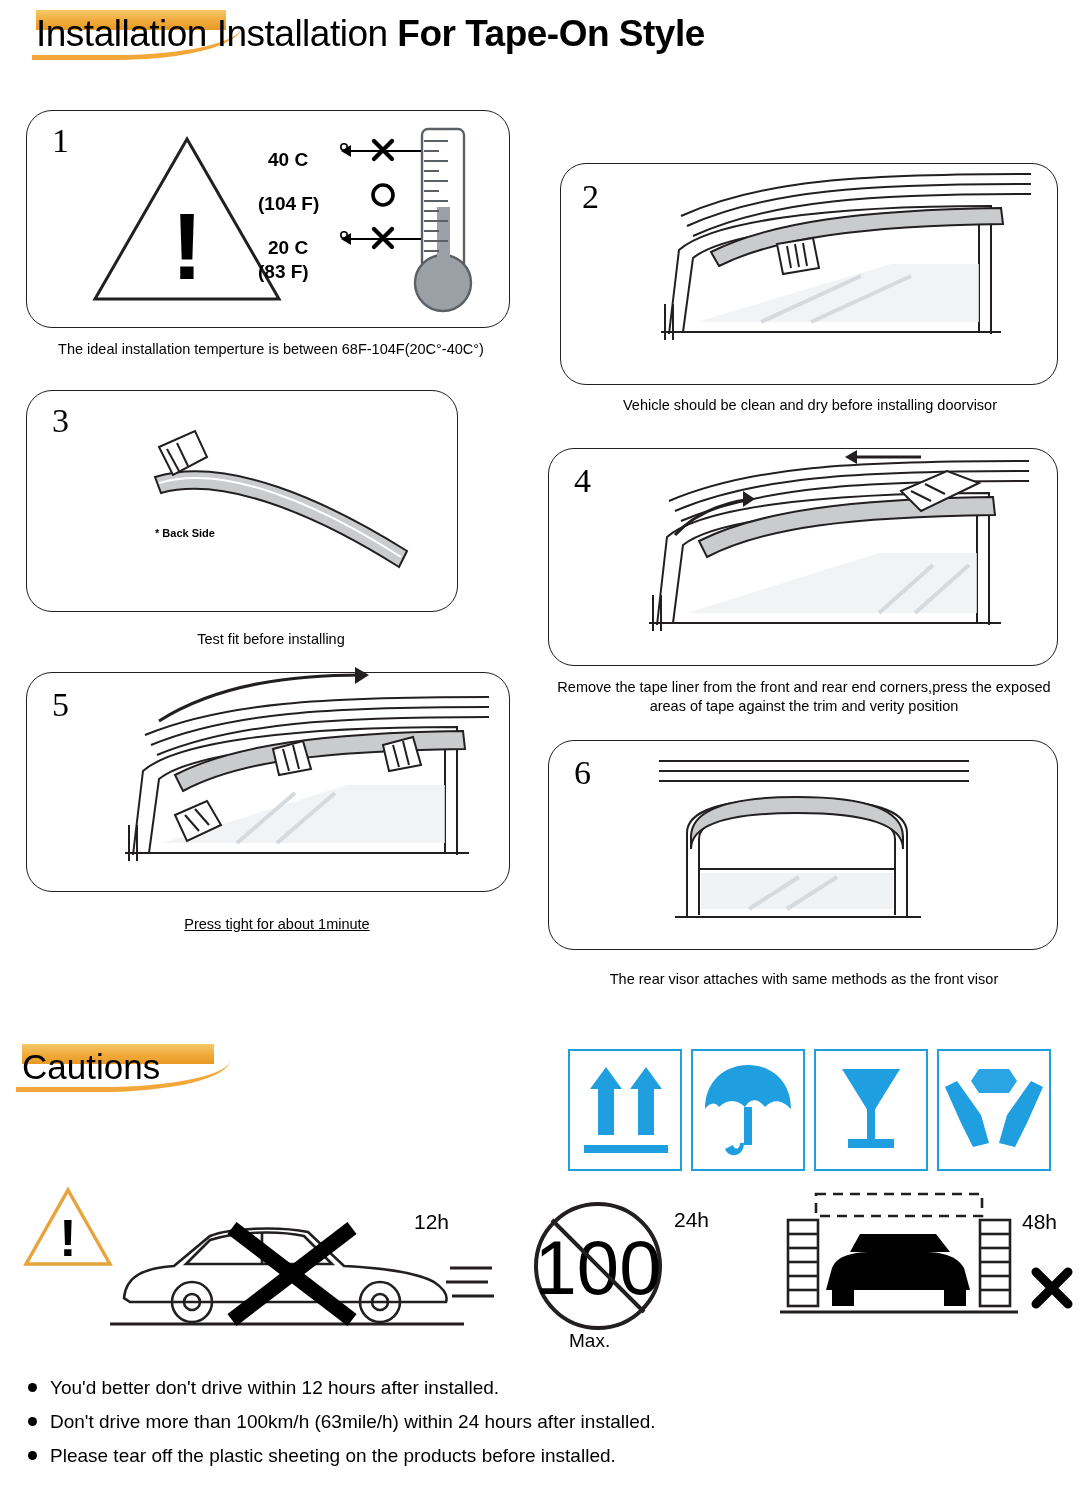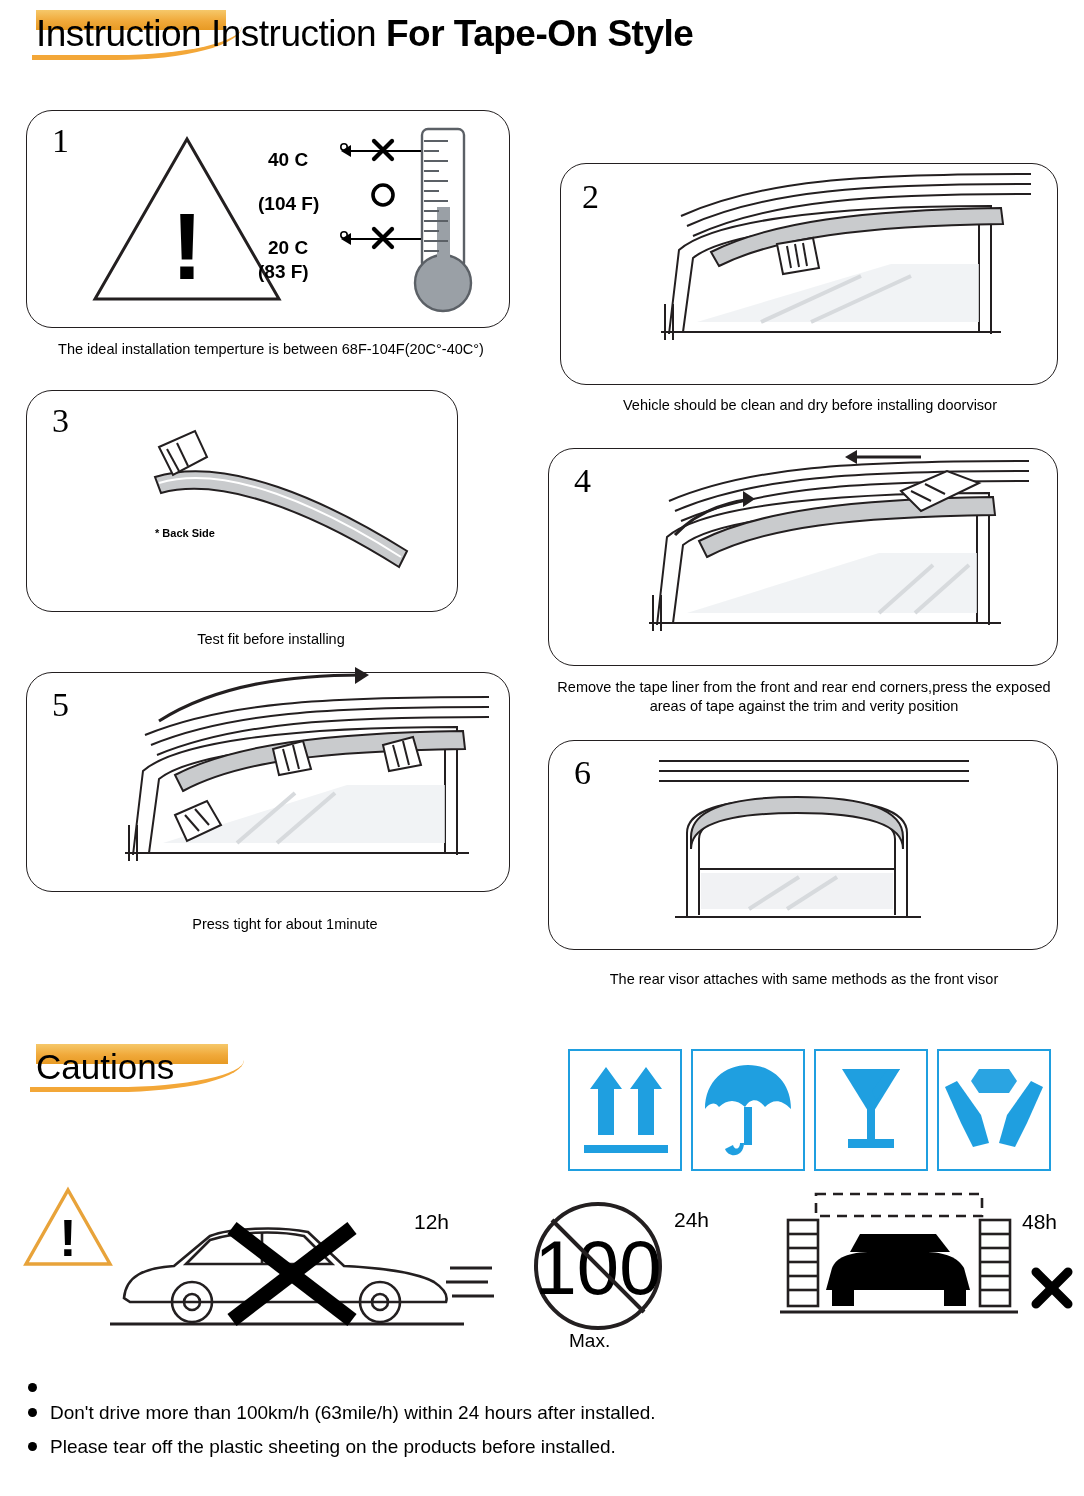--- a/index.html
+++ b/index.html
@@ -83,25 +83,25 @@
   #n2 { left: 582px; top: 178px; }
   #n3 { left: 52px;  top: 402px; }
   #n4 { left: 574px; top: 462px; }
   #n5 { left: 52px;  top: 686px; }
   #n6 { left: 574px; top: 754px; }
 
   #c1 { left: 26px;  top: 340px; width: 490px; }
   #c2 { left: 560px; top: 396px; width: 500px; }
   #c3 { left: 26px;  top: 630px; width: 490px; }
   #c4 { left: 548px; top: 678px; width: 512px; }
-  #c5 { left: 40px;  top: 915px; width: 490px; }
+  #c5 { left: 32px;  top: 915px; width: 490px; text-decoration: underline; }
   #c6 { left: 548px; top: 970px; width: 512px; }
 
   
-  .cautions-wrap { position: absolute; left: 14px; top: 1042px; width: 300px; height: 66px; text-align: right; }
+  .cautions-wrap { position: absolute; left: 0; top: 1042px; width: 300px; height: 66px; text-align: right; }
   .cautions-bar {
     position: absolute; left: 22px; top: 2px; width: 192px; height: 20px;
     background: linear-gradient(to bottom, #f6c86a 0%, #f0a93a 55%, #e79a24 100%);
   }
   .cautions-swoosh {
     position: absolute; left: 16px; top: 18px; width: 214px; height: 32px;
     border-bottom: 5px solid #f3a738;
     border-radius: 0 0 60% 0 / 0 0 100% 0;
   }
   .cautions-text {
@@ -127,21 +127,21 @@
   .lbl { position: absolute; font-size: 15px; }
   svg { display: block; overflow: visible; }
 </style>
 </head>
 <body>
 
 <div class="title-wrap">
   <div class="title-bar"></div>
   <div class="title-swoosh"></div>
   <div class="title-text">
-    <span class="t1">Instruction Instruction </span><span class="t2">For Tape-On Style</span>
+    <span class="t1">Installation Installation </span><span class="t2">For Tape-On Style</span>
   </div>
 </div>
 
 <div class="panel" id="p1">
   <svg width="484" height="218" viewBox="0 0 484 218">
 
     <polygon points="160,28 252,188 68,188" fill="#ffffff" stroke="#231f20" stroke-width="3"></polygon>
     <text x="160" y="168" font-family="Liberation Sans, sans-serif" font-size="95" font-weight="bold" text-anchor="middle" fill="#000">!</text>
 
     <rect x="395" y="18" width="42" height="140" rx="6" fill="#ffffff" stroke="#5b6066" stroke-width="2.4"></rect>
@@ -453,20 +453,21 @@
   </svg>
   <div class="lbl" style="left:400px; top:38px; font-size:21px;">12h</div>
   <div class="lbl" style="left:660px; top:36px; font-size:21px;">24h</div>
   <div class="lbl" style="left:555px; top:158px; font-size:19px;">Max.</div>
   <div class="lbl" style="left:1008px; top:38px; font-size:21px;">48h</div>
 </div>
 
 <div class="bullets">
   <div class="bullet">
     <div class="dot"></div>
+    <div class="btxt">You'd better don't drive within 12 hours after installed.</div>
   </div>
   <div class="bullet">
     <div class="dot"></div>
     <div class="btxt">Don't drive more than 100km/h (63mile/h) within 24 hours after installed.</div>
   </div>
   <div class="bullet">
     <div class="dot"></div>
     <div class="btxt">Please tear off the plastic sheeting on the products before installed.</div>
   </div>
 </div>

